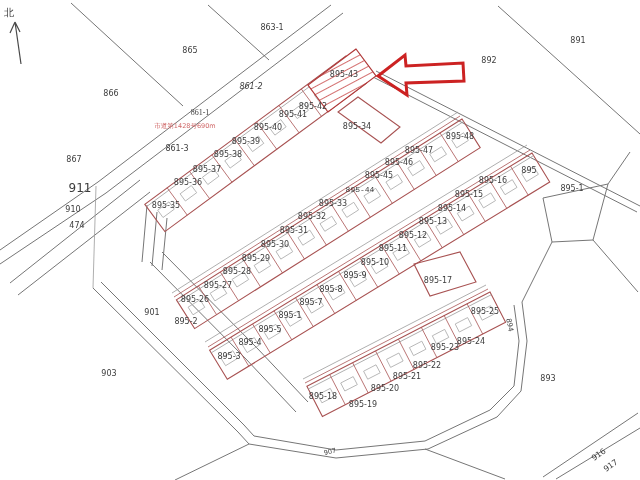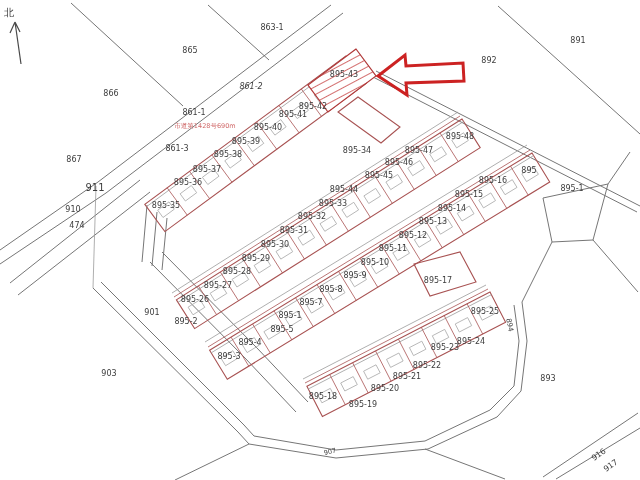--- a/index.html
+++ b/index.html
@@ -6,21 +6,21 @@
   .stage{
     position:relative;width:640px;height:480px;background:#ffffff;
     overflow:hidden;font-family:"DejaVu Sans",sans-serif;
   }
   .stage svg{position:absolute;left:0;top:0;}
   .lbl{
     position:absolute;transform:translate(-50%,-50%);
     font-size:8px;color:#3c3c3c;white-space:nowrap;line-height:1;
     letter-spacing:0px;user-select:none;
   }
-  .lbl.red{color:#d06868;font-size:6.5px;margin-left:20px;}
+  .lbl.red{color:#d06868;font-size:6.5px;}
   .compass{position:absolute;left:4px;top:6px;font-size:10px;color:#3c3c3c;}
   
   .bnd{stroke:#767676;stroke-width:1;fill:none;}
   .bnd2{stroke:#9a9a9a;stroke-width:0.8;fill:none;}
   .pline{stroke:#a85252;stroke-width:1.1;fill:none;}
   .pdiv{stroke:#a85252;stroke-width:0.8;fill:none;}
   .bld{stroke:#b0b0b0;stroke-width:0.9;fill:none;}
   .redbold{stroke:#cc2222;stroke-width:3;fill:none;stroke-linejoin:miter;}
   .hatched{stroke:#b03838;stroke-width:1.2;}
 </style>
@@ -195,69 +195,69 @@
       <div class="lbl" style="left: 268px; top: 128px; transform: translate(-50%, -50%);">895-40</div>
       <div class="lbl" style="left: 246px; top: 142px; transform: translate(-50%, -50%);">895-39</div>
       <div class="lbl" style="left: 228px; top: 155px; transform: translate(-50%, -50%);">895-38</div>
       <div class="lbl" style="left: 207px; top: 170px; transform: translate(-50%, -50%);">895-37</div>
       <div class="lbl" style="left: 188px; top: 183px; transform: translate(-50%, -50%);">895-36</div>
       <div class="lbl" style="left: 166px; top: 206px; transform: translate(-50%, -50%);">895-35</div>
       <div class="lbl" style="left: 460px; top: 137px; transform: translate(-50%, -50%);">895-48</div>
       <div class="lbl" style="left: 419px; top: 151px; transform: translate(-50%, -50%);">895-47</div>
       <div class="lbl" style="left: 399px; top: 163px; transform: translate(-50%, -50%);">895-46</div>
       <div class="lbl" style="left: 379px; top: 176px; transform: translate(-50%, -50%);">895-45</div>
-      <div class="lbl" style="left: 344px; top: 190px; transform: translate(-50%, -50%);">895-44</div>
+      <div class="lbl" style="left: 360px; top: 190px; transform: translate(-50%, -50%); font-family: Liberation Mono, monospace;">895-44</div>
       <div class="lbl" style="left: 333px; top: 204px; transform: translate(-50%, -50%); text-align: center;">895-33</div>
       <div class="lbl" style="left: 312px; top: 217px; transform: translate(-50%, -50%);">895-32</div>
       <div class="lbl" style="left: 294px; top: 231px; transform: translate(-50%, -50%);">895-31</div>
       <div class="lbl" style="left: 275px; top: 245px; transform: translate(-50%, -50%);">895-30</div>
       <div class="lbl" style="left: 256px; top: 259px; transform: translate(-50%, -50%);">895-29</div>
       <div class="lbl" style="left: 237px; top: 272px; transform: translate(-50%, -50%);">895-28</div>
       <div class="lbl" style="left: 218px; top: 286px; transform: translate(-50%, -50%);">895-27</div>
       <div class="lbl" style="left: 195px; top: 300px; transform: translate(-50%, -50%);">895-26</div>
       <div class="lbl" style="left: 529px; top: 171px; transform: translate(-50%, -50%);">895</div>
       <div class="lbl" style="left: 493px; top: 181px; transform: translate(-50%, -50%);">895-16</div>
       <div class="lbl" style="left: 469px; top: 195px; transform: translate(-50%, -50%);">895-15</div>
       <div class="lbl" style="left: 452px; top: 209px; transform: translate(-50%, -50%);">895-14</div>
       <div class="lbl" style="left: 433px; top: 222px; transform: translate(-50%, -50%);">895-13</div>
       <div class="lbl" style="left: 413px; top: 236px; transform: translate(-50%, -50%);">895-12</div>
       <div class="lbl" style="left: 393px; top: 249px; transform: translate(-50%, -50%);">895-11</div>
       <div class="lbl" style="left: 375px; top: 263px; transform: translate(-50%, -50%);">895-10</div>
       <div class="lbl" style="left: 355px; top: 276px; transform: translate(-50%, -50%);">895-9</div>
       <div class="lbl" style="left: 331px; top: 290px; transform: translate(-50%, -50%);">895-8</div>
       <div class="lbl" style="left: 311px; top: 303px; transform: translate(-50%, -50%);">895-7</div>
       <div class="lbl" style="left: 290px; top: 316px; transform: translate(-50%, -50%);">895-1</div>
-      <div class="lbl" style="left: 270px; top: 330px; transform: translate(-50%, -50%); margin-left: 12px;">895-5</div>
+      <div class="lbl" style="left: 270px; top: 330px; transform: translate(-50%, -50%);">895-5</div>
       <div class="lbl" style="left: 250px; top: 343px; transform: translate(-50%, -50%);">895-4</div>
       <div class="lbl" style="left: 229px; top: 357px; transform: translate(-50%, -50%);">895-3</div>
       <div class="lbl" style="left: 485px; top: 312px; transform: translate(-50%, -50%);">895-25</div>
       <div class="lbl" style="left: 471px; top: 342px; transform: translate(-50%, -50%);">895-24</div>
       <div class="lbl" style="left: 445px; top: 348px; transform: translate(-50%, -50%);">895-23</div>
       <div class="lbl" style="left: 427px; top: 366px; transform: translate(-50%, -50%);">895-22</div>
       <div class="lbl" style="left: 407px; top: 377px; transform: translate(-50%, -50%);">895-21</div>
       <div class="lbl" style="left: 385px; top: 389px; transform: translate(-50%, -50%);">895-20</div>
       <div class="lbl" style="left: 363px; top: 405px; transform: translate(-50%, -50%);">895-19</div>
       <div class="lbl" style="left: 323px; top: 397px; transform: translate(-50%, -50%);">895-18</div>
       <div class="lbl area" style="left: 272px; top: 28px; transform: translate(-50%, -50%);">863-1</div>
       <div class="lbl area" style="left: 190px; top: 51px; transform: translate(-50%, -50%);">865</div>
       <div class="lbl area" style="left: 111px; top: 94px; transform: translate(-50%, -50%);">866</div>
       <div class="lbl area" style="left: 578px; top: 41px; transform: translate(-50%, -50%);">891</div>
       <div class="lbl area" style="left: 489px; top: 61px; transform: translate(-50%, -50%);">892</div>
       <div class="lbl area" style="left: 251px; top: 87px; transform: translate(-50%, -50%); font-style: italic;">861-2</div>
-      <div class="lbl area" style="left: 194px; top: 113px; transform: translate(-50%, -50%);">861-1</div>
+      <div class="lbl area" style="left: 200px; top: 113px; transform: translate(-50%, -50%); font-family: Liberation Serif, serif;">861-1</div>
       <div class="lbl area" style="left: 177px; top: 149px; transform: translate(-50%, -50%);">861-3</div>
       <div class="lbl area" style="left: 74px; top: 160px; transform: translate(-50%, -50%);">867</div>
       <div class="lbl area" style="left: 73px; top: 192px; transform: translate(-50%, -50%); margin-top: 18px;">910</div>
-      <div class="lbl area" style="left: 95px; top: 188px; font-size: 10px; transform: translate(-50%, -50%);">911</div>
+      <div class="lbl area" style="left: 80px; top: 188px; font-size: 12px; transform: translate(-50%, -50%);">911</div>
       <div class="lbl area" style="left: 77px; top: 226px; transform: translate(-50%, -50%);">474</div>
       <div class="lbl area" style="left: 152px; top: 313px; transform: translate(-50%, -50%);">901</div>
       <div class="lbl area" style="left: 186px; top: 322px; transform: translate(-50%, -50%);">895-2</div>
       <div class="lbl area" style="left: 109px; top: 374px; transform: translate(-50%, -50%);">903</div>
       <div class="lbl area" style="left: 548px; top: 379px; transform: translate(-50%, -50%);">893</div>
       <div class="lbl area" style="left: 509px; top: 325px; font-size: 7px; transform: translate(-50%, -50%) rotate(80deg);">894</div>
       <div class="lbl area" style="left: 330px; top: 452px; font-size: 6.5px; transform: translate(-50%, -50%) rotate(-15deg);">907</div>
       <div class="lbl area" style="left: 599px; top: 455px; transform: translate(-50%, -50%) rotate(-35deg);">916</div>
       <div class="lbl area" style="left: 611px; top: 466px; transform: translate(-50%, -50%) rotate(-35deg);">917</div>
       <div class="lbl area" style="left: 572px; top: 189px; transform: translate(-50%, -50%);">895-1</div>
-      <div class="lbl area" style="left: 357px; top: 127px; transform: translate(-50%, -50%); margin-top: 24px;">895-34</div>
+      <div class="lbl area" style="left: 357px; top: 127px; transform: translate(-50%, -50%);">895-34</div>
       <div class="lbl area" style="left: 438px; top: 281px; transform: translate(-50%, -50%);">895-17</div>
     </div>
 </div>
 
 </body></html>

